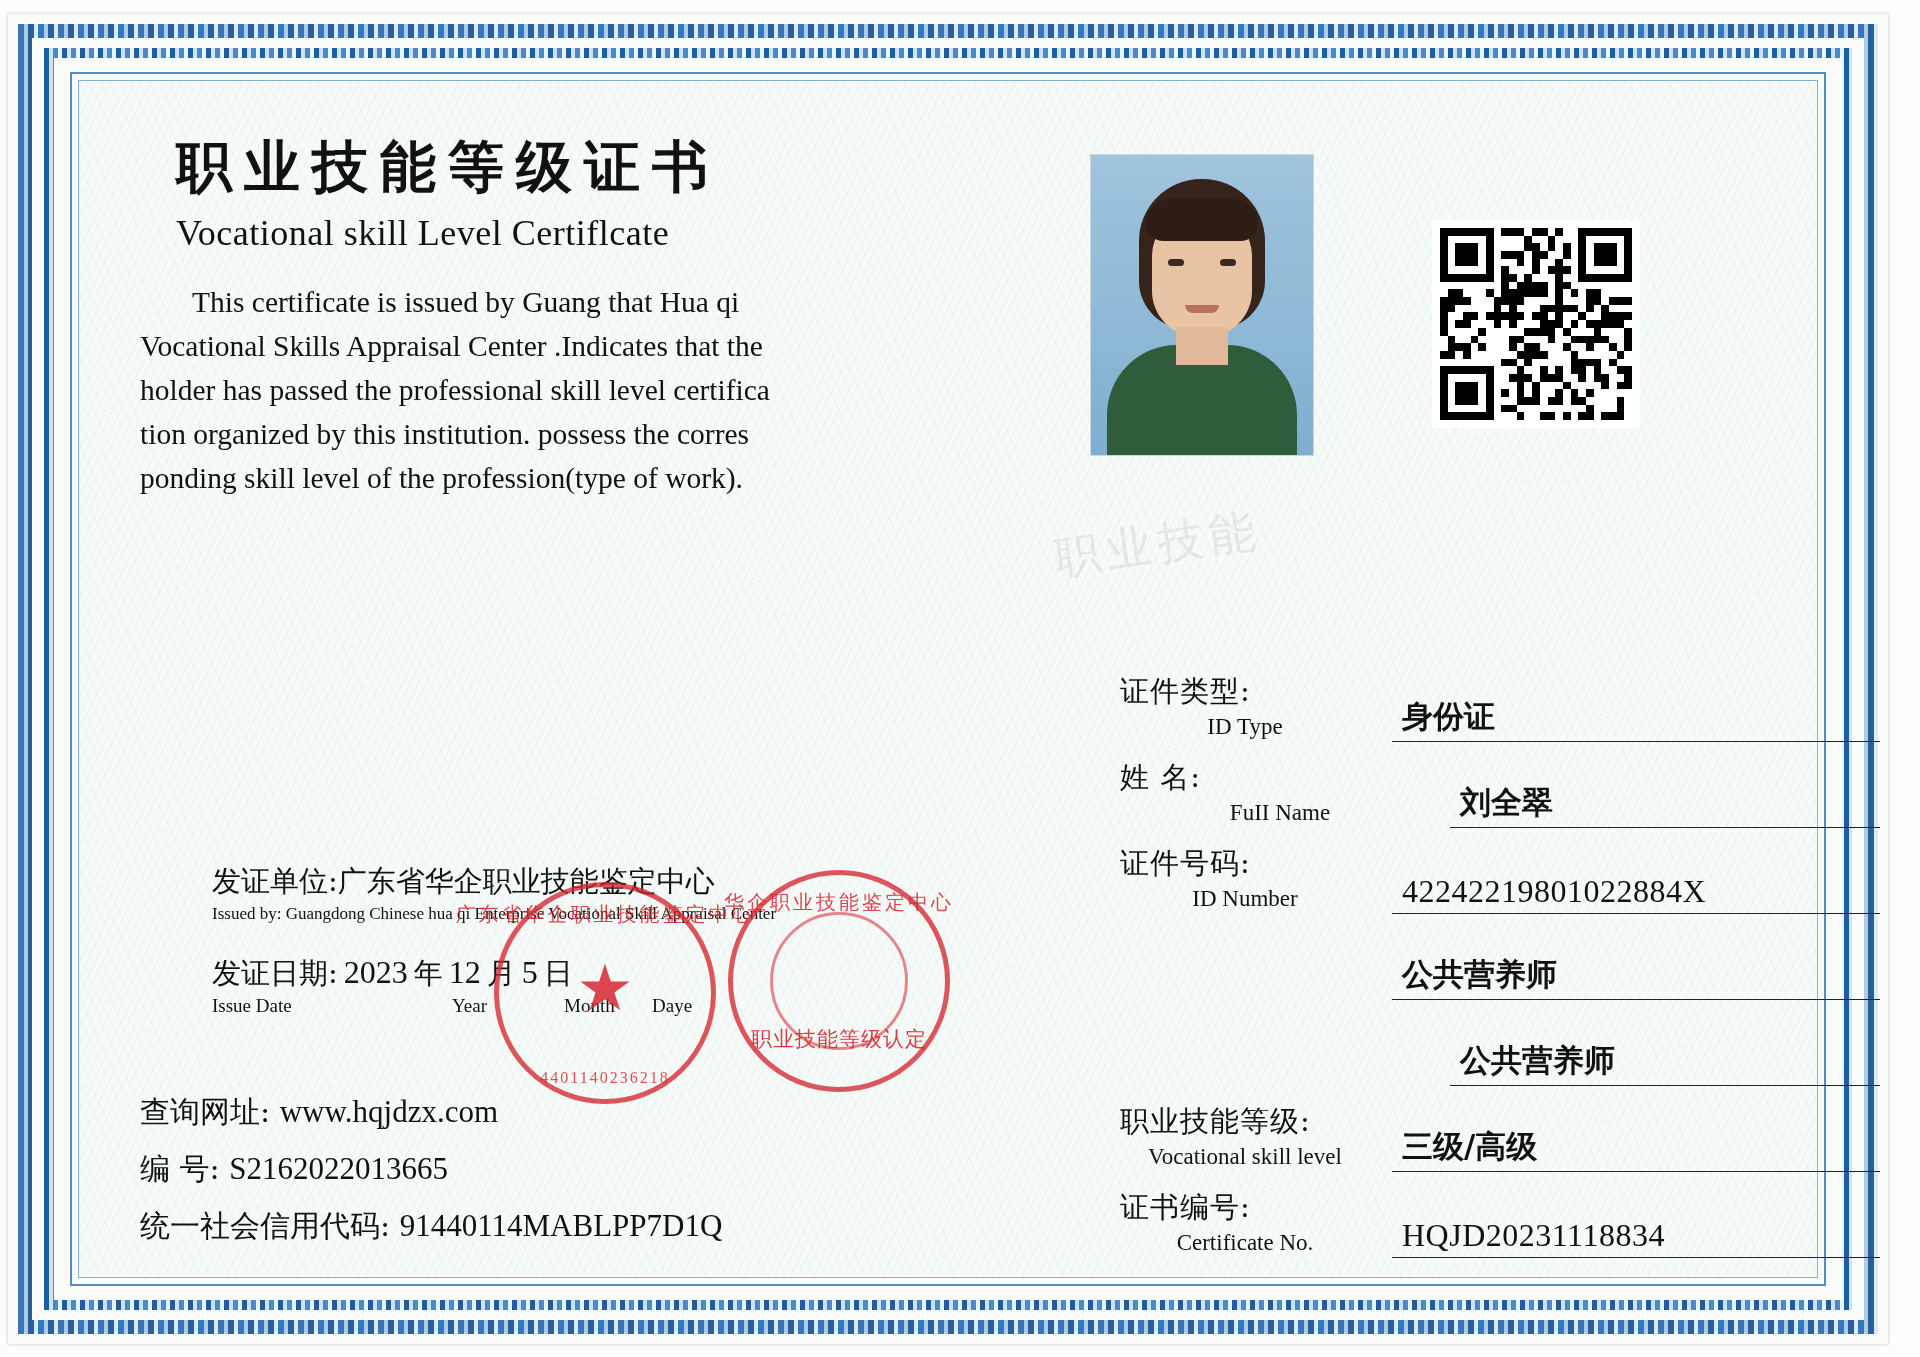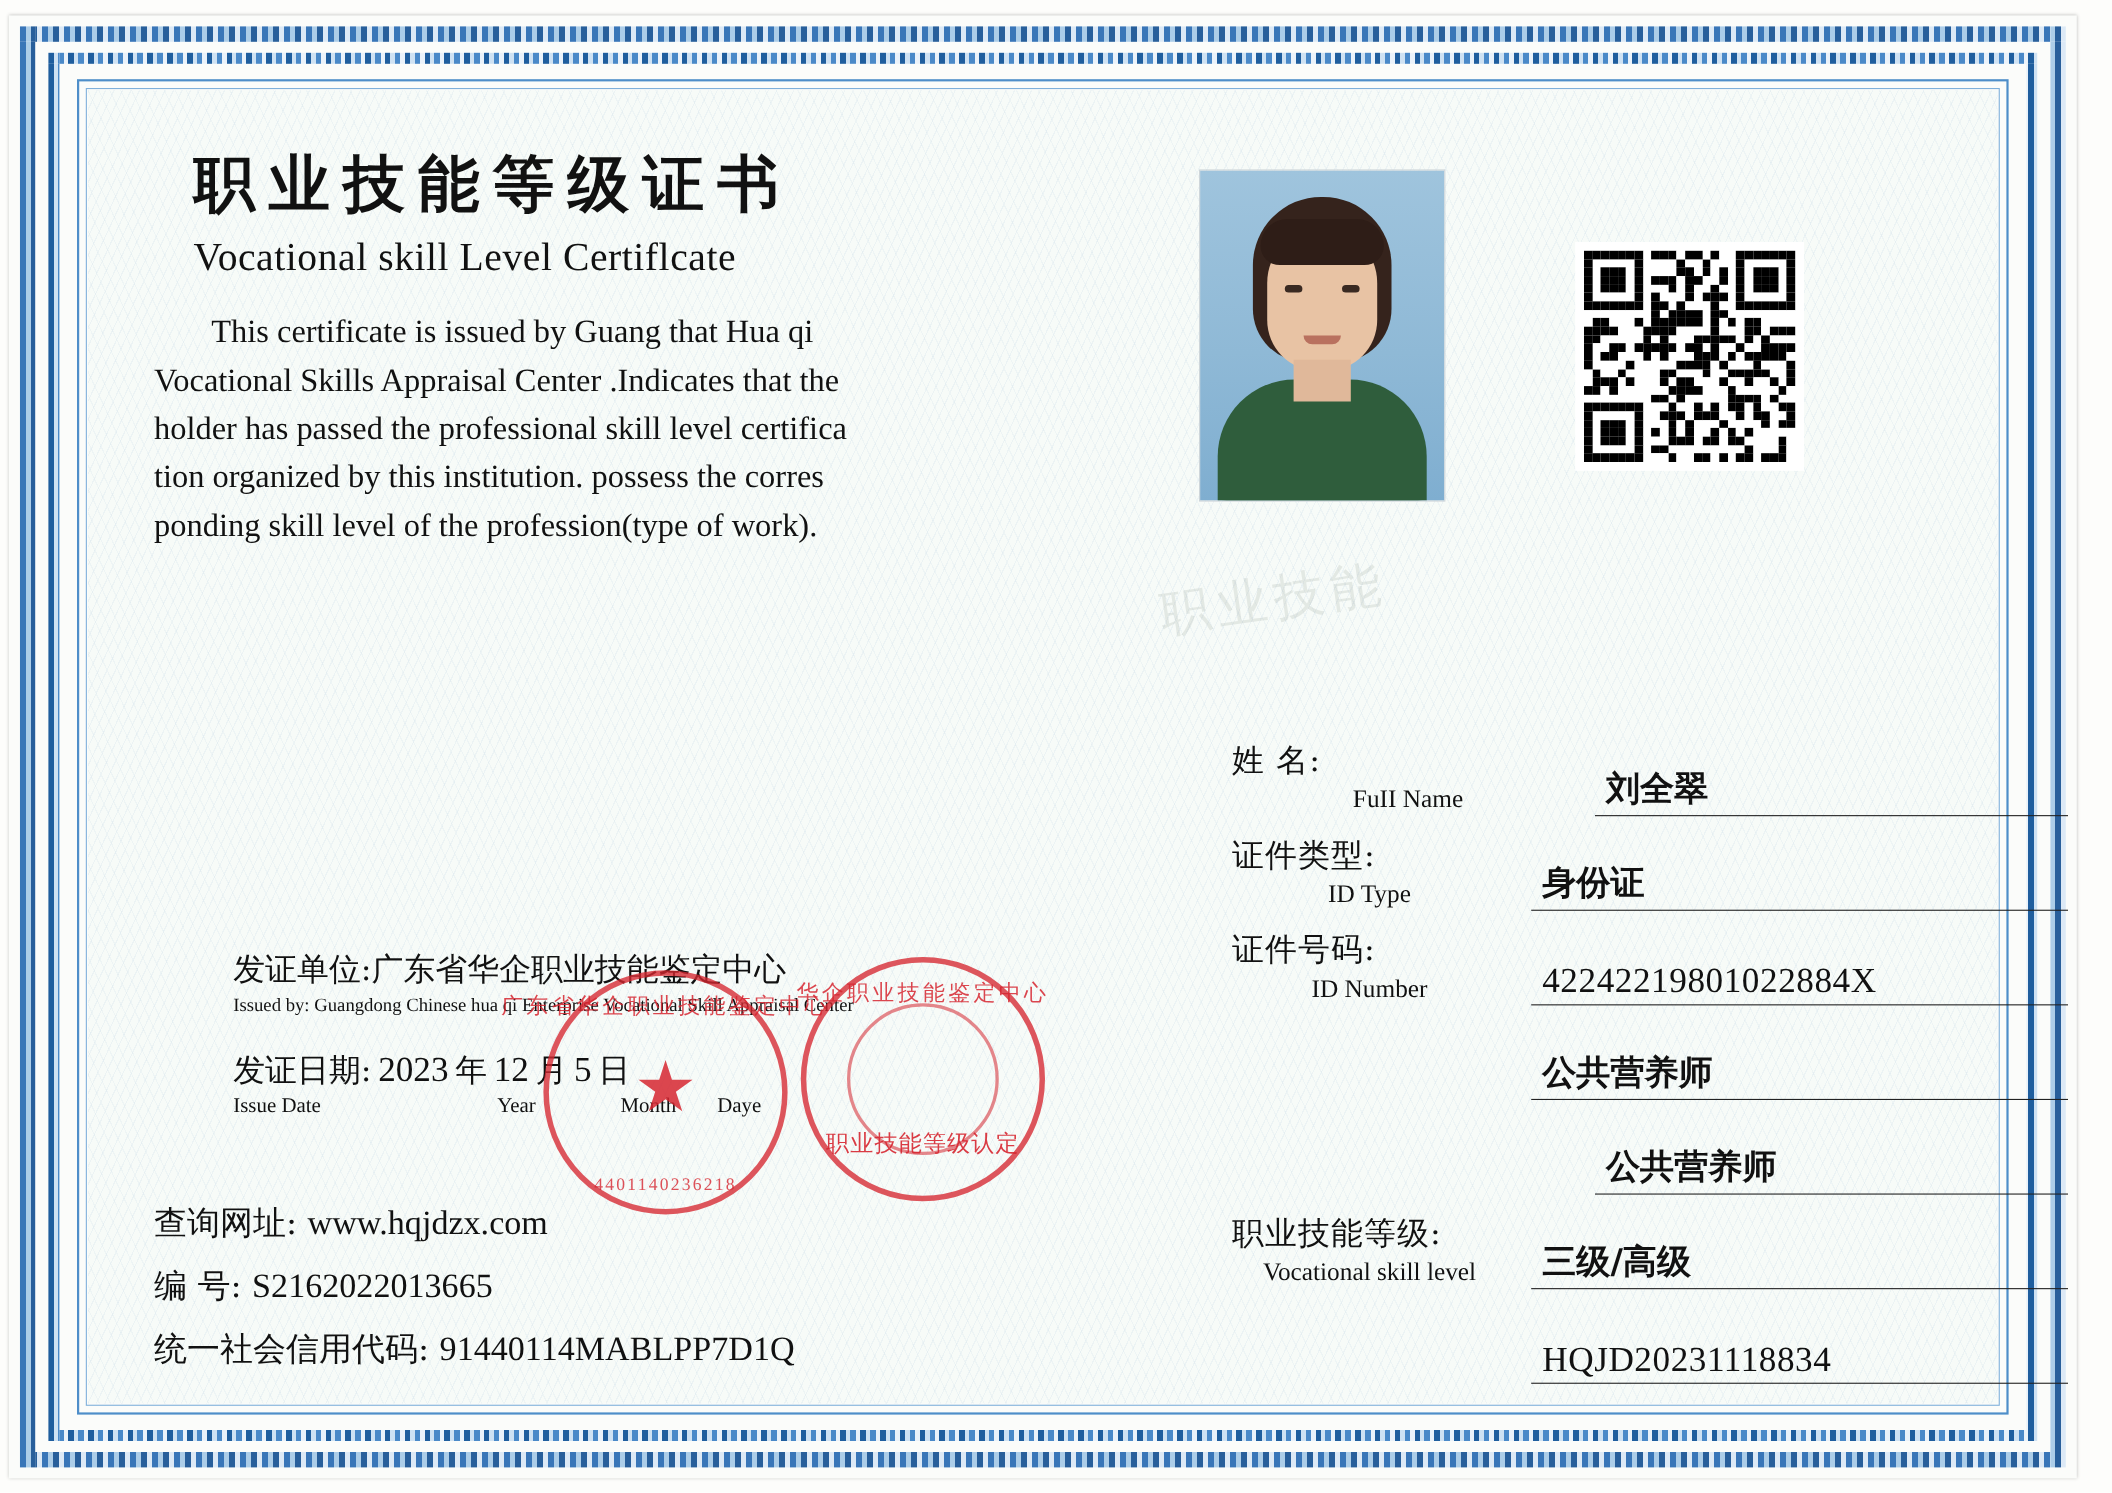--- a/index.html
+++ b/index.html
@@ -1116,36 +1116,36 @@
             <i style="background: rgb(0, 0, 0);"></i>
             <i style="background: rgb(255, 255, 255);"></i>
             <i style="background: rgb(0, 0, 0);"></i>
             <i style="background: rgb(0, 0, 0);"></i>
             <i style="background: rgb(0, 0, 0);"></i>
             <i style="background: rgb(255, 255, 255);"></i>
           </div>
       </div>
 
       <div class="fields" id="fields">
+          <div class="field">
+            <div class="f-labels">
+              <div class="f-cn">证件类型:</div>
+              <div class="f-en">ID Type</div>
+            </div>
+            <div class="f-value-wrap">
+              <div class="f-value cn">身份证</div>
+            </div>
+          </div>
           <div class="field wide">
             <div class="f-labels">
               <div class="f-cn">姓      名:</div>
               <div class="f-en">FuII Name</div>
             </div>
             <div class="f-value-wrap">
               <div class="f-value cn">刘全翠</div>
-            </div>
-          </div>
-          <div class="field">
-            <div class="f-labels">
-              <div class="f-cn">证件类型:</div>
-              <div class="f-en">ID Type</div>
-            </div>
-            <div class="f-value-wrap">
-              <div class="f-value cn">身份证</div>
             </div>
           </div>
           <div class="field">
             <div class="f-labels">
               <div class="f-cn">证件号码:</div>
               <div class="f-en">ID Number</div>
             </div>
             <div class="f-value-wrap">
               <div class="f-value num">42242219801022884X</div>
             </div>
@@ -1163,20 +1163,24 @@
           <div class="field">
             <div class="f-labels">
               <div class="f-cn">职业技能等级:</div>
               <div class="f-en">Vocational skill level</div>
             </div>
             <div class="f-value-wrap">
               <div class="f-value cn">三级/高级</div>
             </div>
           </div>
           <div class="field">
+            <div class="f-labels">
+              <div class="f-cn">证书编号:</div>
+              <div class="f-en">Certificate No.</div>
+            </div>
             <div class="f-value-wrap">
               <div class="f-value num">HQJD20231118834</div>
             </div>
           </div>
         </div>
 
     </div>
   </div>
 </div>
 

